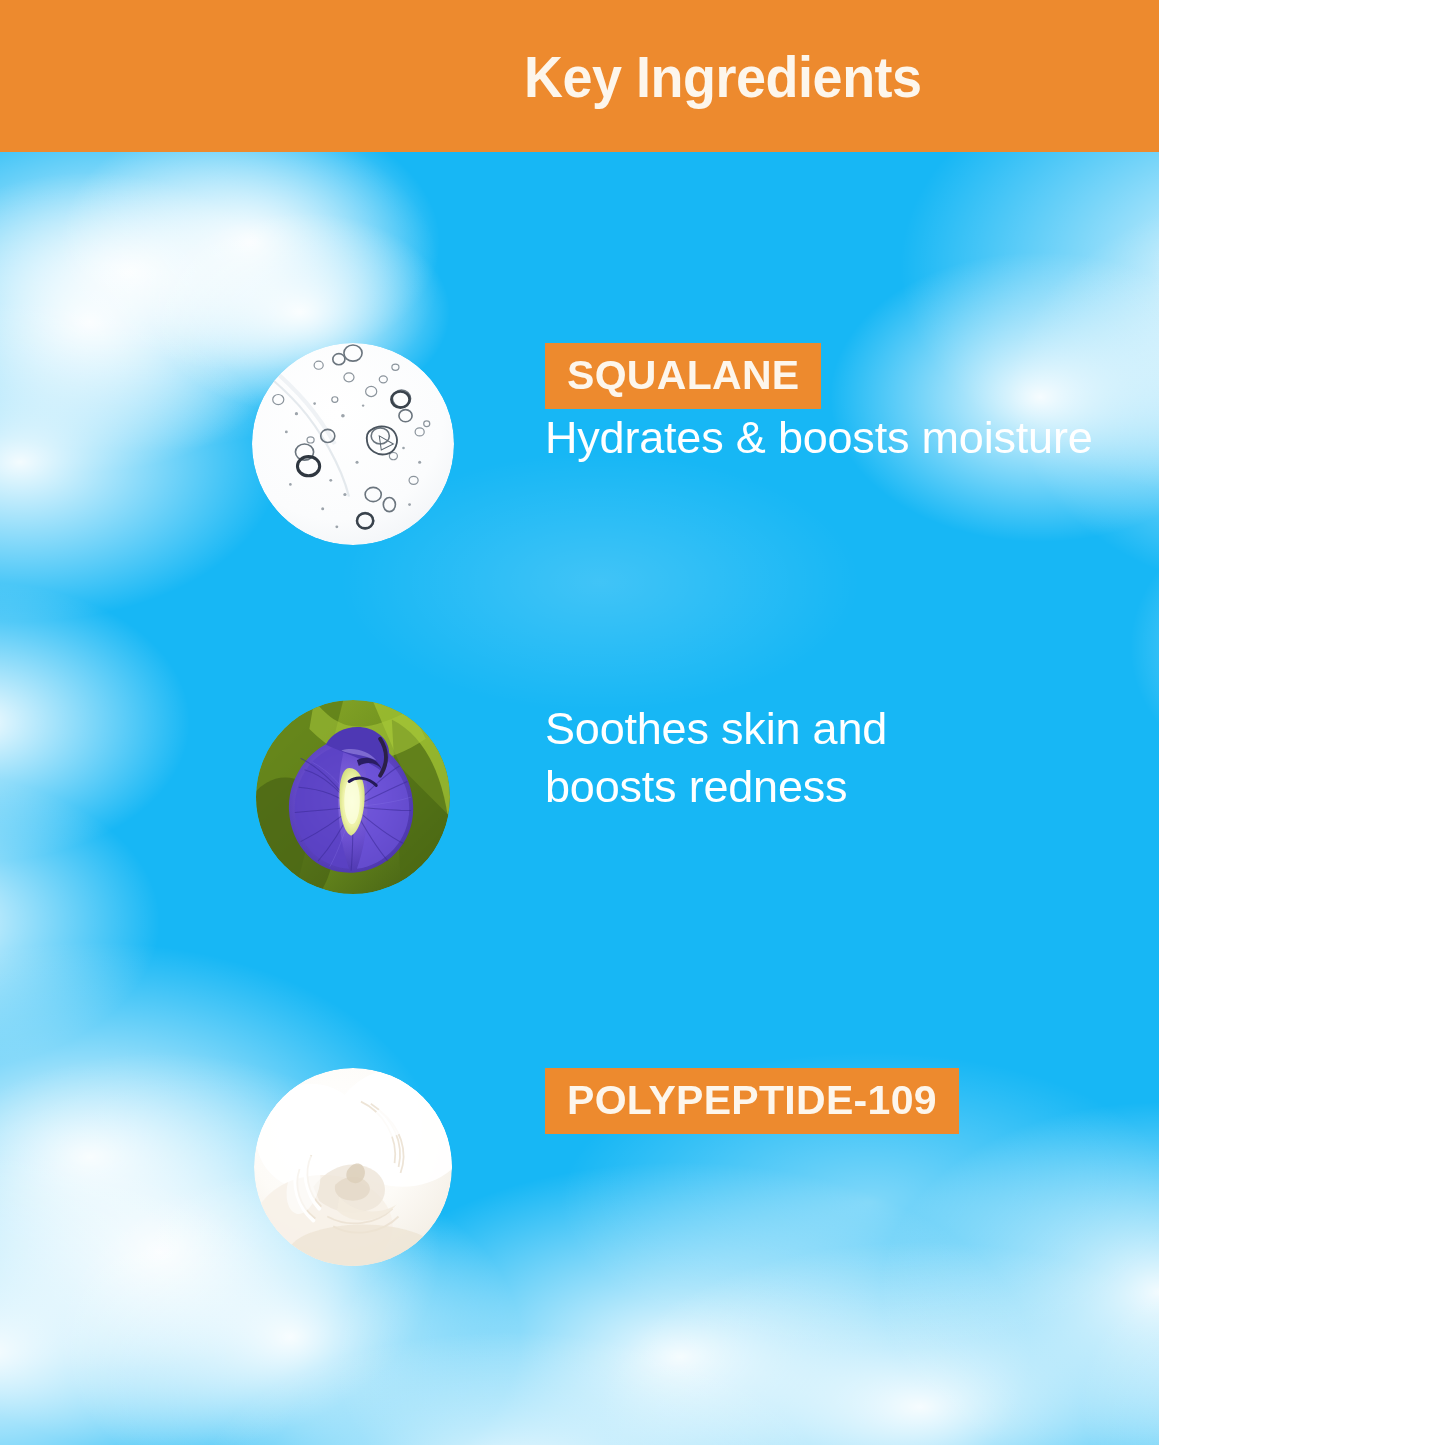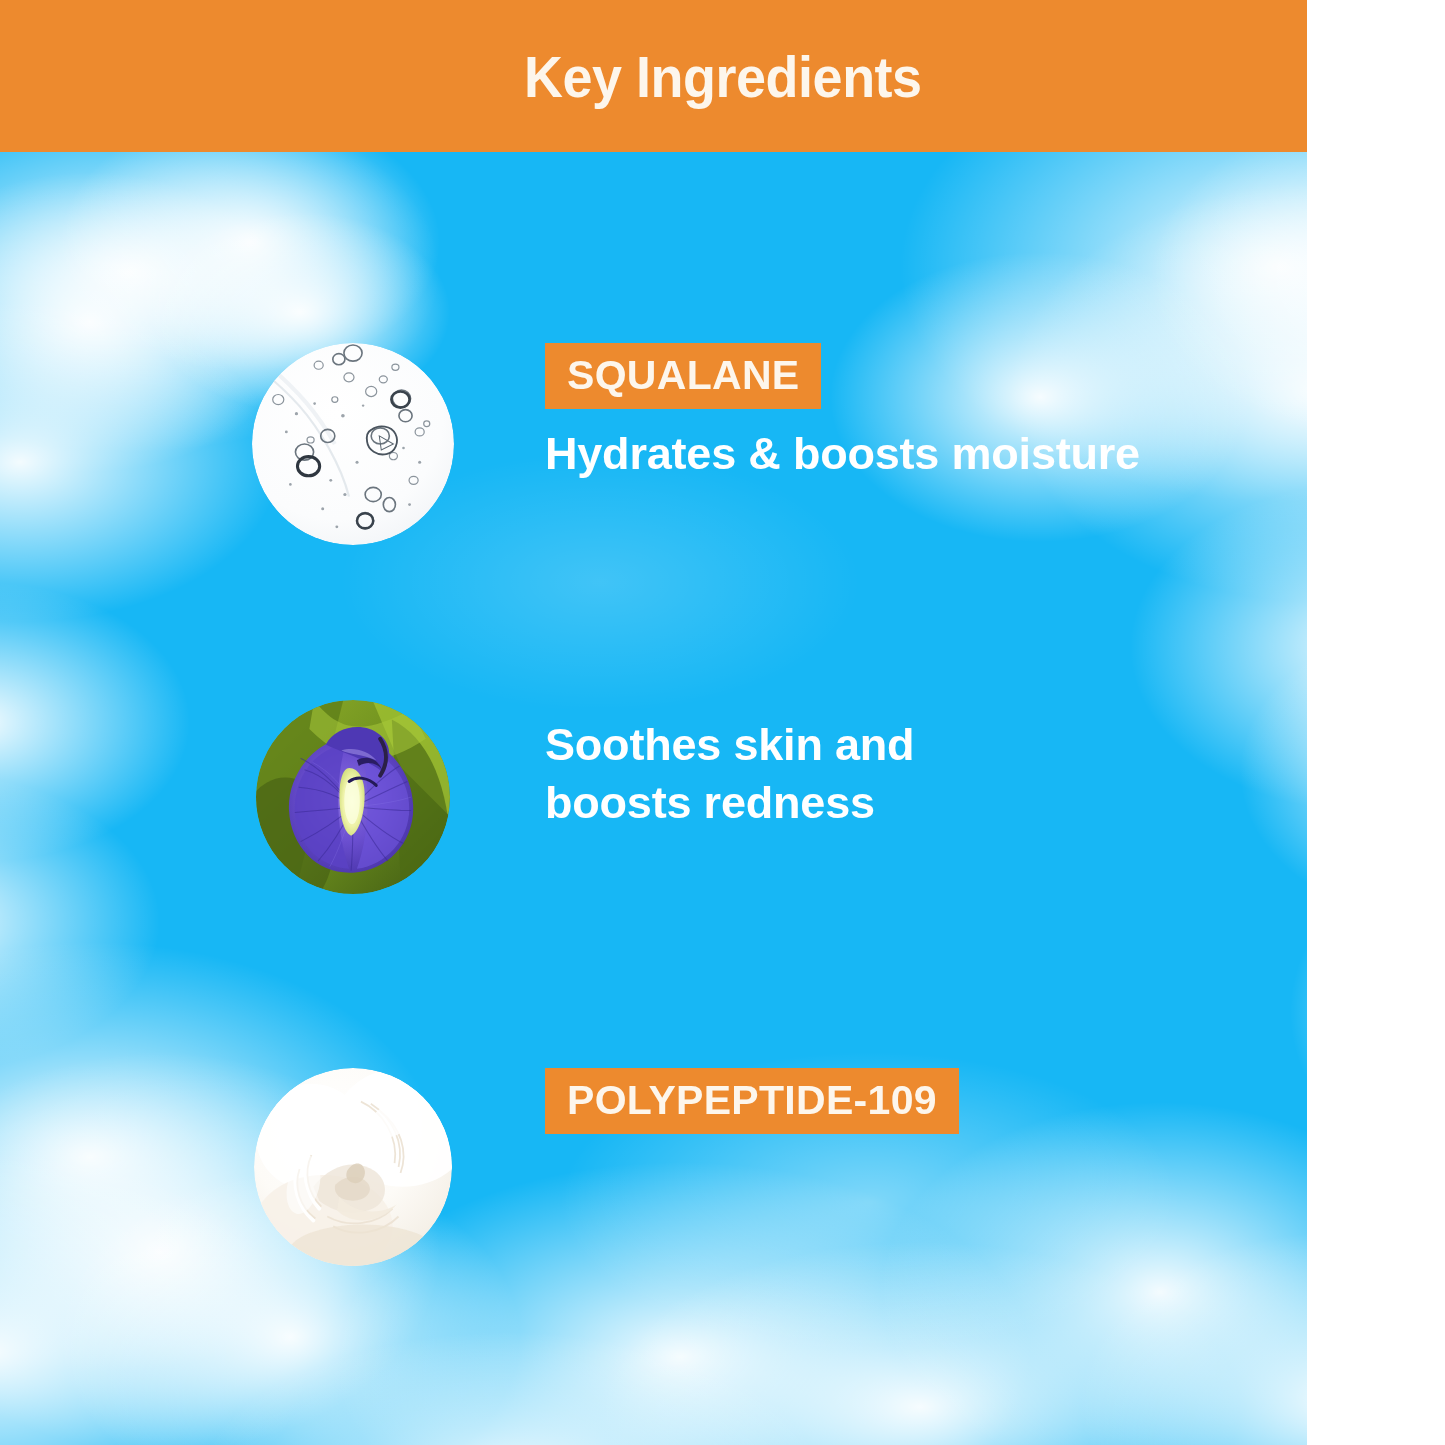--- a/index.html
+++ b/index.html
@@ -2,21 +2,21 @@
 <html><head>
 <meta charset="utf-8">
 <style>
   html, body {
     margin: 0;
     padding: 0;
     background: #ffffff;
   }
   .page {
     position: relative;
-    width: 1307px;
+    width: 1159px;
     height: 1445px;
     overflow: hidden;
     font-family: "Liberation Sans", sans-serif;
     background: #17b7f5;
   }
 
   
   .header {
     position: absolute;
     left: 0;
@@ -143,25 +143,24 @@
     font-weight: bold;
     letter-spacing: 0.3px;
     padding: 12px 22px 13px 22px;
     line-height: 1;
     white-space: nowrap;
     text-align: right;
   }
   .row-2 .badge { padding-left: 24px; padding-right: 24px; }
 
   .desc {
-    margin-top: 16px;
     color: #ffffff;
     font-size: 45px;
     line-height: 58px;
-    font-weight: bold;
+    font-weight: normal;
     white-space: pre-line;
     letter-spacing: -0.2px;
   }
 </style>
 </head>
 <body>
 
 <div class="page">
 
   <div class="sky">

